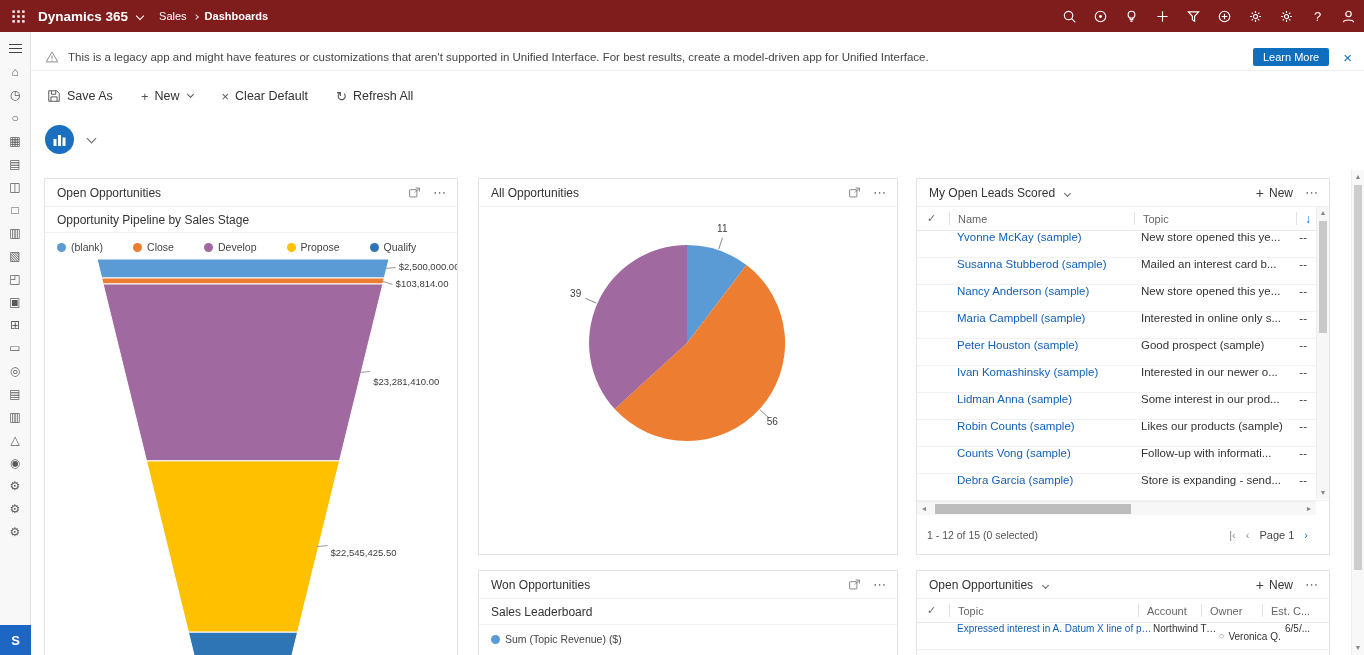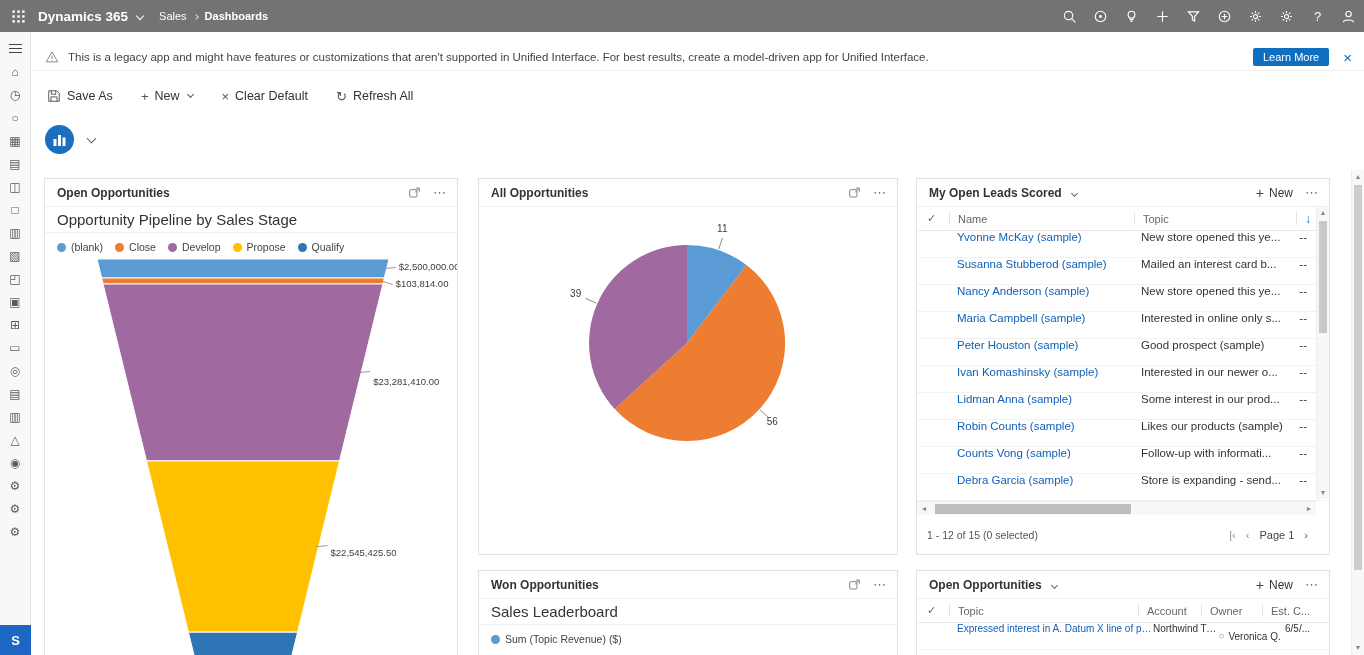--- a/index.html
+++ b/index.html
@@ -2,21 +2,21 @@
 <html><head>
 <meta charset="utf-8">
 <style>
 *{margin:0;padding:0;box-sizing:border-box}
 html,body{width:1364px;height:655px;overflow:hidden;background:#fff;
   font-family:"Liberation Sans","DejaVu Sans",sans-serif;position:relative}
 button{background:none;border:none;cursor:pointer;font-family:inherit}
 a{text-decoration:none;cursor:pointer}
 
 
-.topbar{position:absolute;top:0;left:0;width:100%;height:32px;background:#737373;
+.topbar{position:absolute;top:0;left:0;width:100%;height:32px;background:#7f1d1d;
   display:flex;align-items:center;color:#fff;z-index:20}
 .waffle-btn{width:36px;height:32px;display:flex;align-items:center;justify-content:center}
 .brand{font-size:13.5px;font-weight:bold;color:#fff;margin-left:2px}
 .chev{display:inline-block;width:6px;height:6px;border-right:1.4px solid currentColor;
   border-bottom:1.4px solid currentColor;transform:rotate(45deg);position:relative;top:-2px}
 .brand-chev{margin:0 16px 0 9px;color:#fff}
 .crumb{font-size:11px;color:#fff}
 .crumb.bold{font-weight:bold}
 .crumb-sep{color:#cfd6dd;margin:0 7px;display:inline-block}
 .crumb-sep .chev{width:4px;height:4px;transform:rotate(-45deg)}
@@ -53,32 +53,32 @@
 
 .titlebar{position:absolute;top:118px;left:31px;right:0;height:42px;display:flex;align-items:center;padding-left:14px}
 .title-icon{width:29px;height:29px;border-radius:50%;background:#1A6FC0;display:flex;align-items:center;justify-content:center;flex:none}
 .page-title{font-size:20px;font-weight:300;color:#3b3b3b;margin-left:12px}
 .title-chev{color:#666;margin-left:14px}
 .title-chev .chev{width:7px;height:7px}
 
 
 .card{position:absolute;background:#fff;border:1px solid #E2E2E2;overflow:hidden}
 .card header{height:28px;display:flex;align-items:center;padding:0 10px 0 12px;border-bottom:1px solid #F0F0F0}
-.card h2{font-size:12px;font-weight:700;color:#333;white-space:nowrap}
+.card h2{font-size:12px;font-weight:400;color:#333;white-space:nowrap}
 .hspace{flex:1}
 .hicon{color:#777;display:flex;align-items:center;margin-left:12px;background:none;border:none}
 .hicon svg{width:13px;height:13px;fill:none;stroke:#777;stroke-width:1.1}
 .ellipsis{font-size:13px;color:#777;letter-spacing:1px;line-height:1}
 .card-chev{color:#666;margin-left:10px}
 .card-chev .chev{width:5px;height:5px}
 .newbtn{display:flex;align-items:center;gap:5px;font-size:12px;color:#333;margin-left:12px}
 .newbtn .plus{font-size:14px;color:#444;line-height:1}
 
-.subtitle{height:26px;line-height:26px;padding:0 12px;font-size:15px;color:#333;border-bottom:1px solid #F0F0F0}
-.legend{display:flex;gap:12px;padding:8px 12px 6px;align-items:center}
+.subtitle{height:26px;line-height:26px;padding:0 12px;font-size:12px;color:#333;border-bottom:1px solid #F0F0F0}
+.legend{display:flex;gap:30px;padding:8px 12px 6px;align-items:center}
 .lg-item{display:flex;align-items:center;gap:5px}
 .lg-dot{width:9px;height:9px;border-radius:50%;flex:none}
 .lg-lb{font-size:10.5px;color:#444;white-space:nowrap}
 
 
 .fc-area{position:relative;width:402px;margin-left:6px}
 .fc-area svg{display:block}
 .fn-label{position:absolute;font-size:9.5px;color:#3c3c3c;white-space:nowrap}
 .pc-area{position:relative;width:418px;height:290px}
 .pie-label{position:absolute;font-size:10px;color:#3c3c3c}

